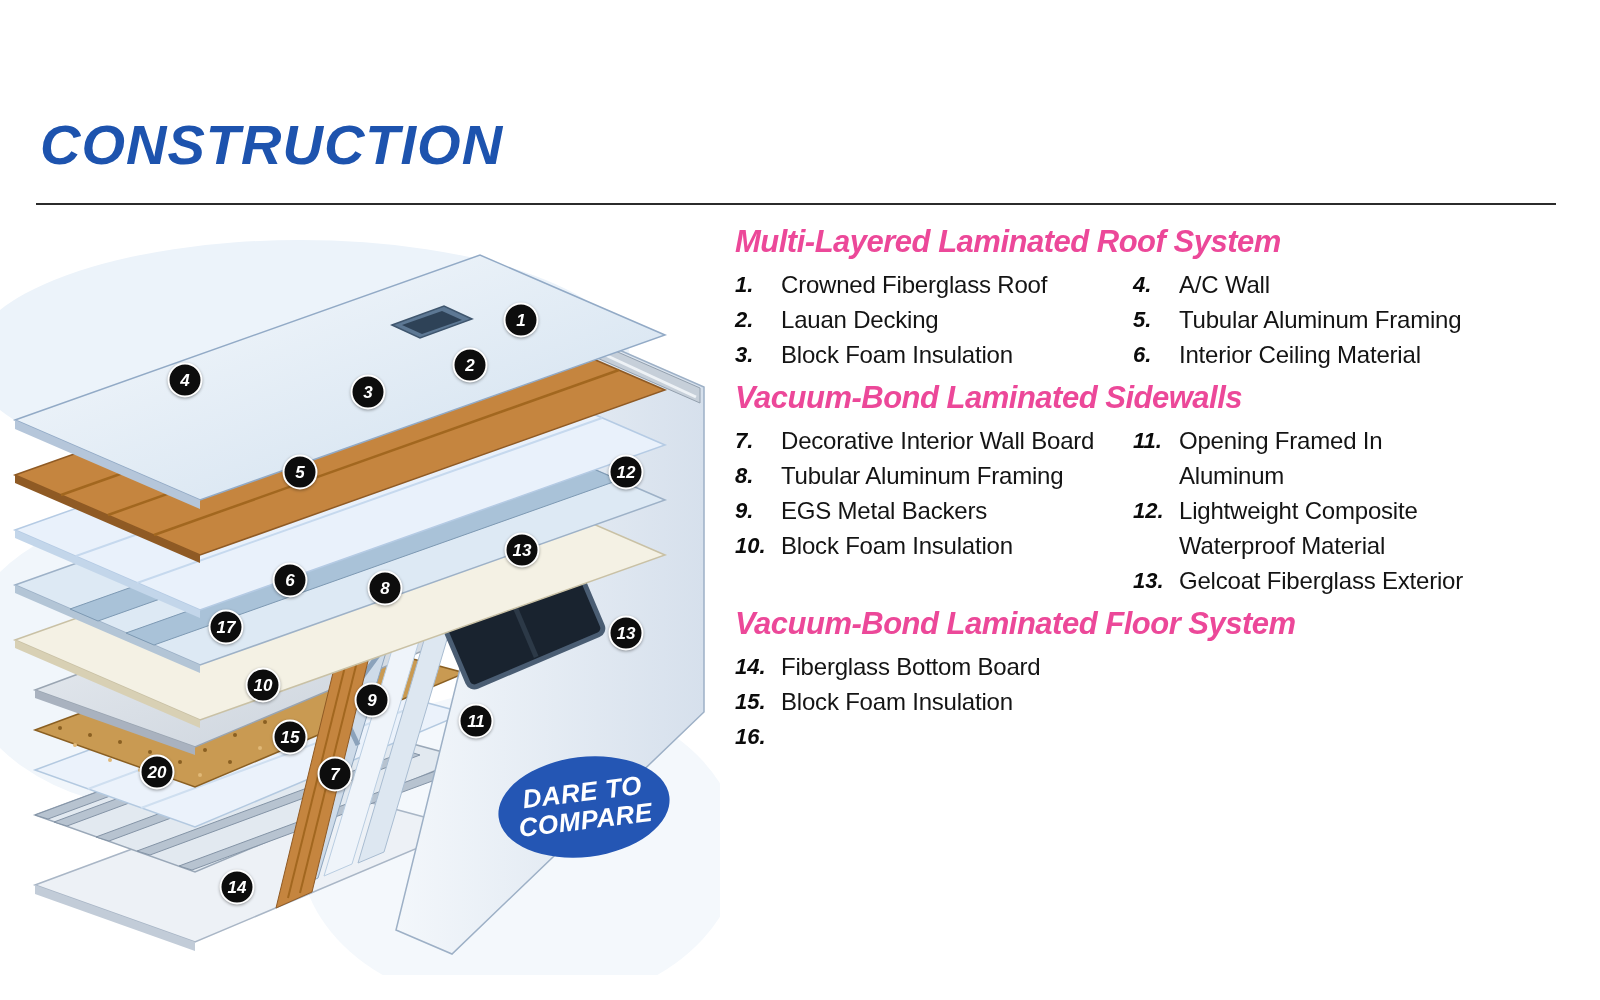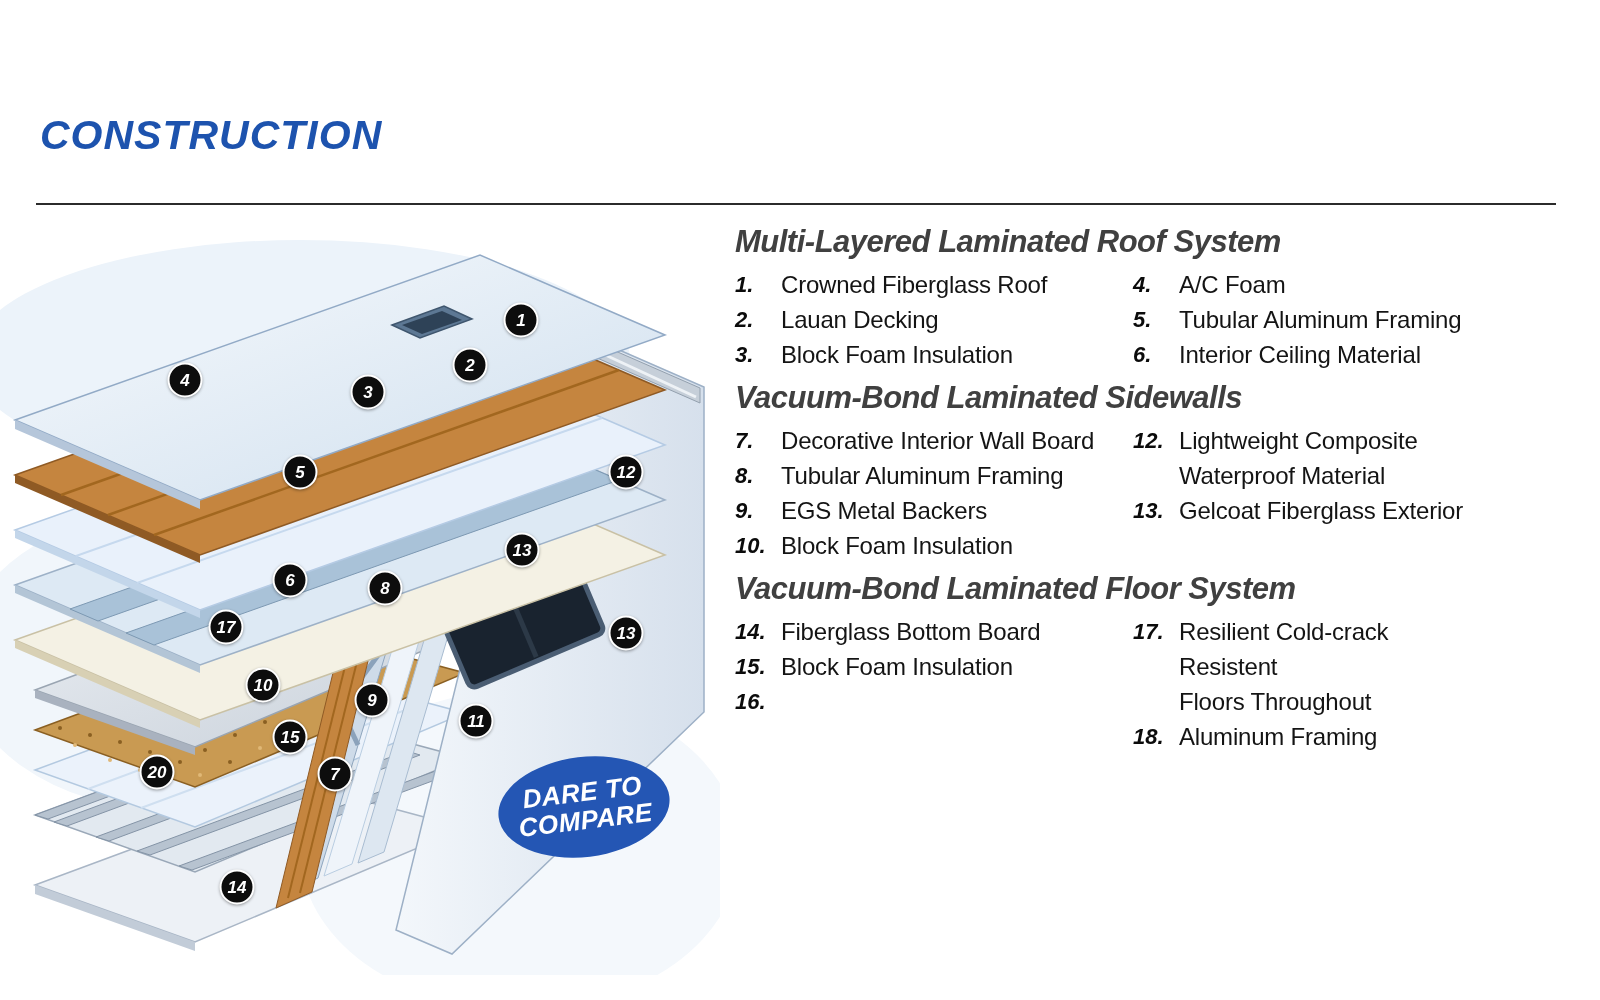--- a/index.html
+++ b/index.html
@@ -1,39 +1,39 @@
 <!DOCTYPE html>
 <html style="--title-blue: #1d53ae; --badge-blue: #2456b4; --callout-black: #0d0d0d;"><head>
 <meta charset="utf-8">
 <style>
   *{margin:0;padding:0;box-sizing:border-box}
   html,body{background:#ffffff}
   body{font-family:"Liberation Sans",sans-serif;color:#141414}
   .page{position:relative;width:1600px;height:1000px;background:#fff;overflow:hidden}
 
-  .title{position:absolute;left:40px;top:112px;font-size:41px;font-weight:800;font-style:italic;
+  .title{position:absolute;left:40px;top:112px;font-size:56px;font-weight:800;font-style:italic;
          color:var(--title-blue,#1d53ae);letter-spacing:1px;white-space:nowrap}
   .rule{position:absolute;left:36px;top:203px;width:1520px;height:2px;background:#2b2b2b}
 
   .illustration{position:absolute;left:0;top:230px;width:720px;height:745px}
   .illustration svg{position:absolute;left:0;top:0}
 
   .badge{position:absolute;left:498px;top:527px;width:172px;height:100px;
          background:var(--badge-blue,#2456b4);border-radius:50%;transform:rotate(-7deg);
          display:flex;flex-direction:column;align-items:center;justify-content:center;
          color:#fff;font-weight:800;font-style:italic;font-size:26px;line-height:1.06;letter-spacing:.5px}
 
   .callout{position:absolute;width:35px;height:35px;transform:translate(-50%,-50%);
            border-radius:50%;background:var(--callout-black,#0d0d0d);border:2px solid #fff;
            color:#fff;display:flex;align-items:center;justify-content:center;
            font-size:17px;font-weight:700;font-style:italic;box-shadow:0 1px 3px rgba(0,0,0,.35)}
 
   .legend{position:absolute;left:735px;top:222px;width:745px}
   .legend section{margin-bottom:8px}
-  .legend h2{font-size:31px;font-style:italic;font-weight:800;color:#404040;
+  .legend h2{font-size:31px;font-style:italic;font-weight:800;color:#ec4899;
              margin:2px 0 7px;letter-spacing:-0.5px;white-space:nowrap}
   .cols{display:flex}
   .col:first-child{width:398px;flex:none}
   .col:last-child{flex:1}
   .item{display:flex;align-items:flex-start}
   .item .num{width:46px;flex:none;font-weight:700;font-style:italic;font-size:22px;line-height:35px;color:#0b0b0b}
   .item .lbl{font-size:24px;line-height:35px;color:#141414;white-space:pre-line;letter-spacing:-0.2px}
 </style>
 </head>
 <body>
@@ -206,21 +206,21 @@
               <span class="lbl">Lauan Decking</span>
             </div>
             <div class="item">
               <span class="num">3.</span>
               <span class="lbl">Block Foam Insulation</span>
             </div>
           </div>
           <div class="col">
             <div class="item">
               <span class="num">4.</span>
-              <span class="lbl">A/C Foam</span>
+              <span class="lbl">A/C Wall</span>
             </div>
             <div class="item">
               <span class="num">5.</span>
               <span class="lbl">Tubular Aluminum Framing</span>
             </div>
             <div class="item">
               <span class="num">6.</span>
               <span class="lbl">Interior Ceiling Material</span>
             </div>
           </div>
@@ -242,20 +242,24 @@
               <span class="num">9.</span>
               <span class="lbl">EGS Metal Backers</span>
             </div>
             <div class="item">
               <span class="num">10.</span>
               <span class="lbl">Block Foam Insulation</span>
             </div>
           </div>
           <div class="col">
             <div class="item">
+              <span class="num">11.</span>
+              <span class="lbl">Opening Framed In Aluminum</span>
+            </div>
+            <div class="item">
               <span class="num">12.</span>
               <span class="lbl">Lightweight Composite
 Waterproof Material</span>
             </div>
             <div class="item">
               <span class="num">13.</span>
               <span class="lbl">Gelcoat Fiberglass Exterior</span>
             </div>
           </div>
         </div>
@@ -269,28 +273,17 @@
               <span class="lbl">Fiberglass Bottom Board</span>
             </div>
             <div class="item">
               <span class="num">15.</span>
               <span class="lbl">Block Foam Insulation</span>
             </div>
             <div class="item">
               <span class="num">16.</span>
             </div>
           </div>
-          <div class="col">
-            <div class="item">
-              <span class="num">17.</span>
-              <span class="lbl">Resilient Cold-crack Resistent
-Floors Throughout</span>
-            </div>
-            <div class="item">
-              <span class="num">18.</span>
-              <span class="lbl">Aluminum Framing</span>
-            </div>
-          </div>
         </div>
       </section>
     </div>
 
 </div>
 
 </body></html>

